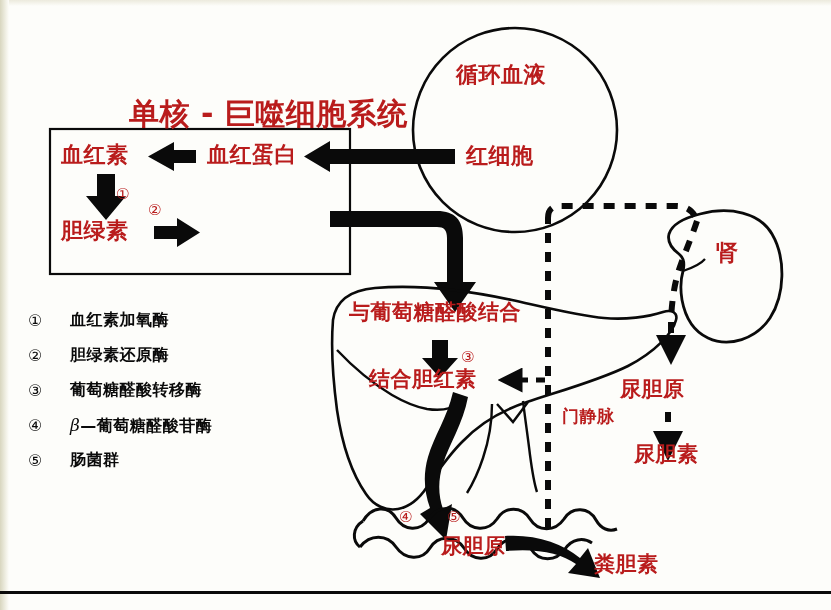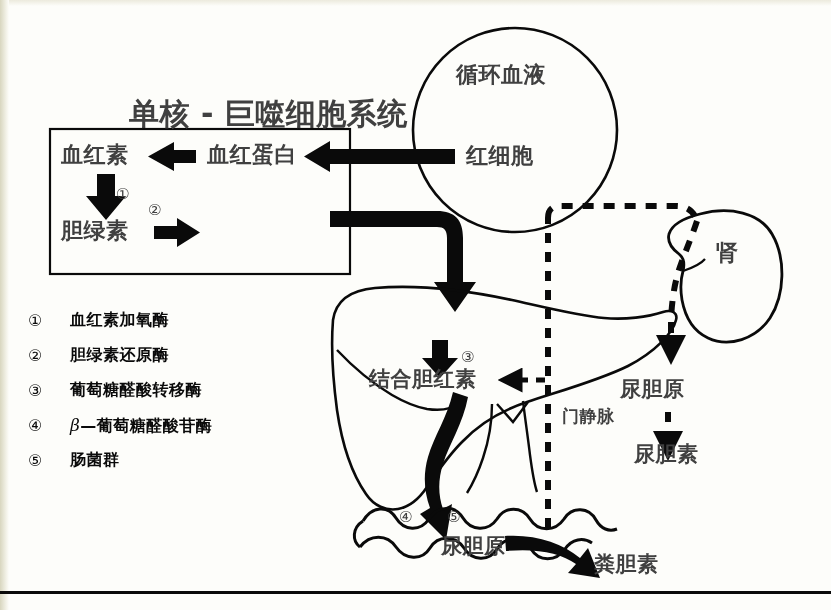--- a/index.html
+++ b/index.html
@@ -39,21 +39,21 @@
 
   svg.layer {
     position: absolute;
     left: 0; top: 0;
     width: 831px;
     height: 610px;
   }
 
   .lbl {
     position: absolute;
-    color: #404040;
+    color: #b91c1c;
     font-weight: 700;
     letter-spacing: 0.5px;
     white-space: nowrap;
     line-height: 1;
   }
   .t-title { font-size: 30px; }
   .t-big   { font-size: 22px; }
   .t-mid   { font-size: 21px; }
   .t-num   { font-size: 15px; font-weight: 400; }
   .t-small { font-size: 17px; }
@@ -246,20 +246,21 @@
 
   <div class="lbl t-big" style="left:61px; top:144px;">血红素</div>
   <div class="lbl t-big" style="left:207px; top:144px;">血红蛋白</div>
   <div class="lbl t-num" style="left:116px; top:187px;">①</div>
   <div class="lbl t-big" style="left:61px; top:220px;">胆绿素</div>
   <div class="lbl t-num" style="left:148px; top:203px;">②</div>
 
   <div class="lbl t-big" style="left:456px; top:64px;">循环血液</div>
   <div class="lbl t-big" style="left:466px; top:145px;">红细胞</div>
 
+  <div class="lbl t-mid" style="left:349px; top:302px;">与葡萄糖醛酸结合</div>
   <div class="lbl t-num" style="left:461px; top:350px;">③</div>
   <div class="lbl t-mid" style="left:369px; top:369px;">结合胆红素</div>
 
   <div class="lbl t-small" style="left:562px; top:408px;">门静脉</div>
 
   <div class="lbl t-big" style="left:716px; top:242px;">肾</div>
   <div class="lbl t-mid" style="left:620px; top:379px;">尿胆原</div>
   <div class="lbl t-mid" style="left:634px; top:444px;">尿胆素</div>
 
   <div class="lbl t-num" style="left:399px; top:510px;">④</div>

